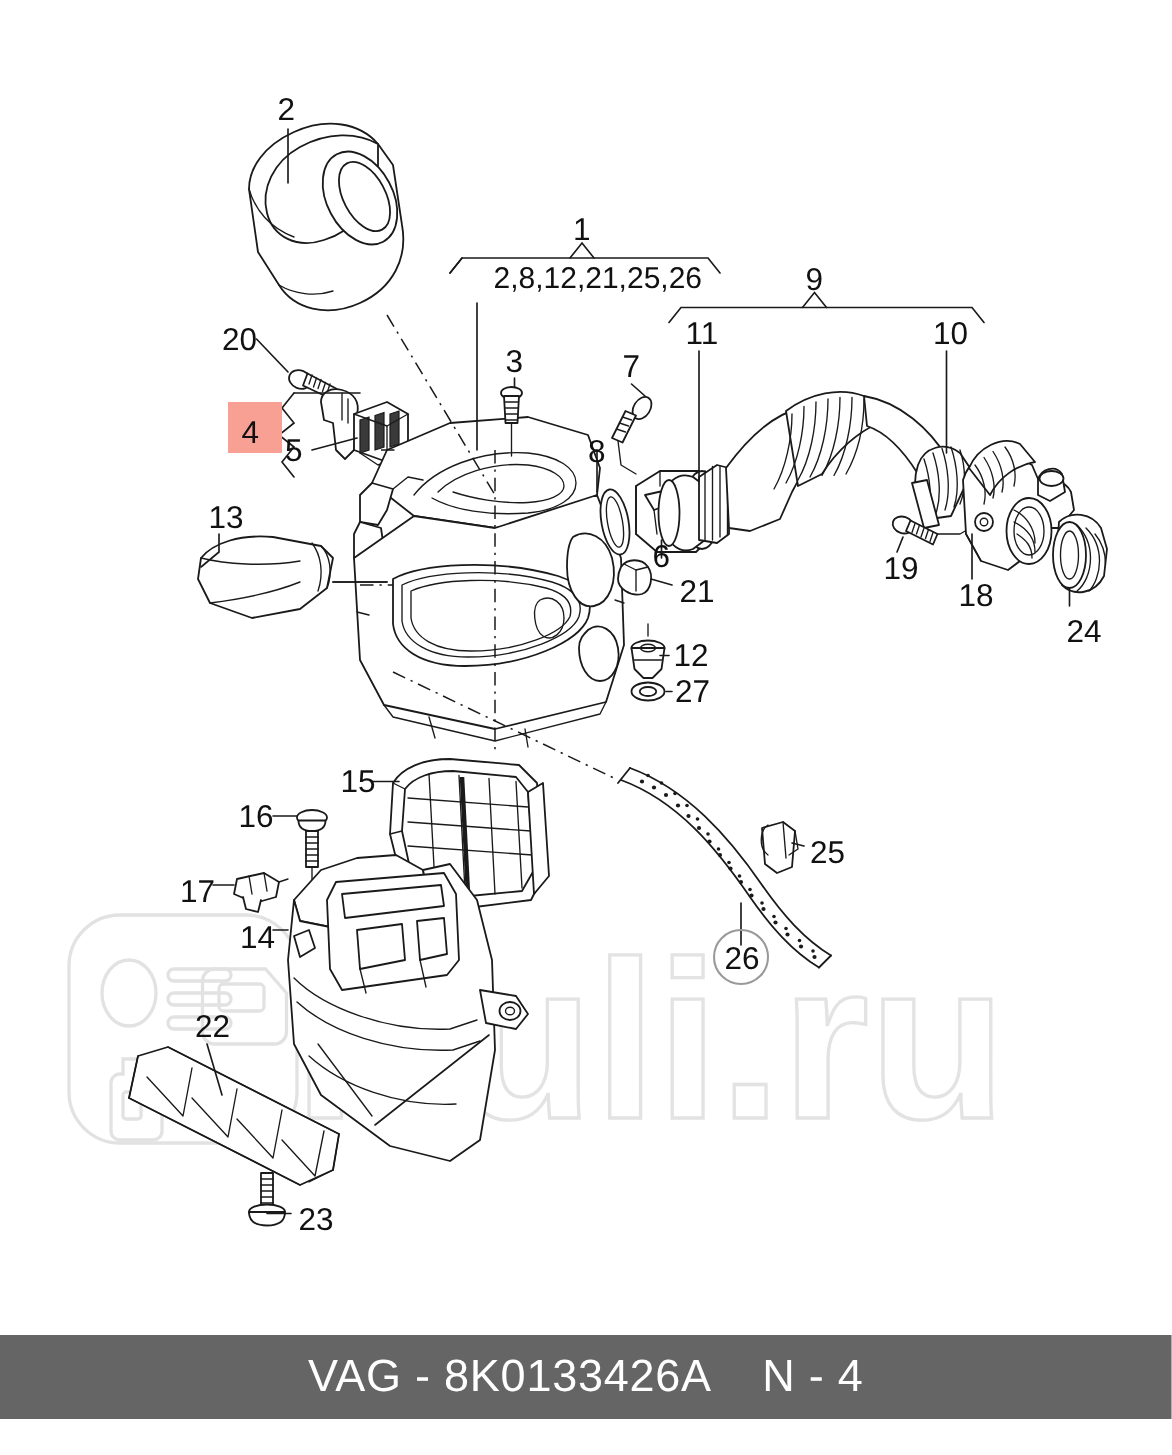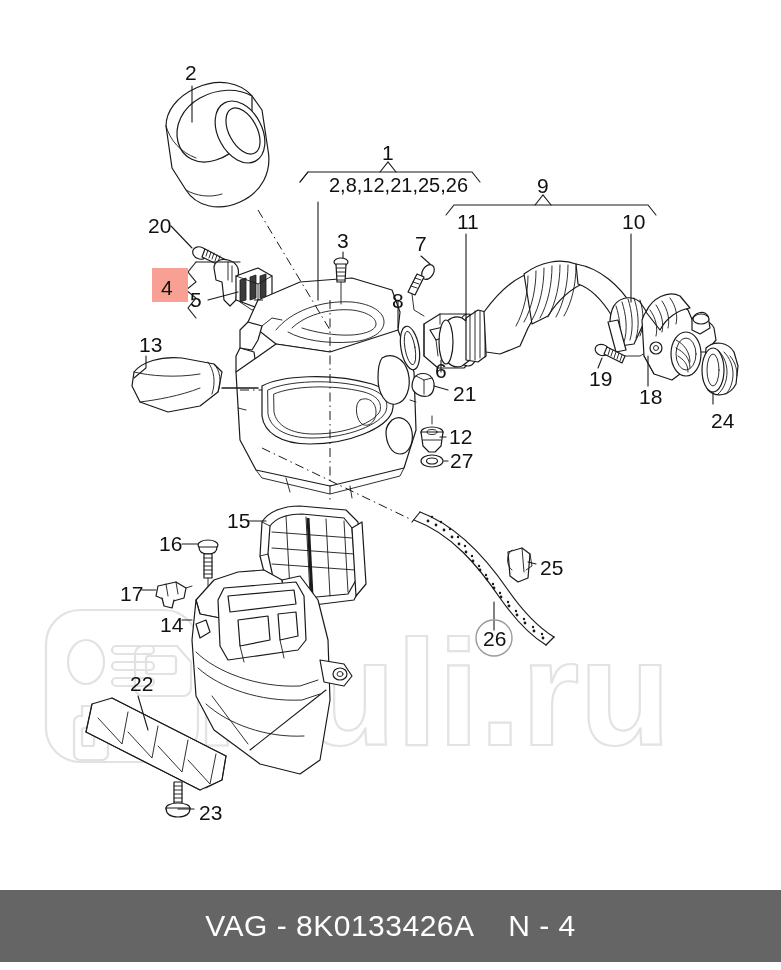--- a/index.html
+++ b/index.html
@@ -1,19 +1,19 @@
 <!DOCTYPE html>
 <html><head>
 <meta charset="utf-8">
 <style>
   html,body{margin:0;padding:0;background:#ffffff;}
   body{width:781px;height:970px;font-family:"Liberation Sans",sans-serif;overflow:hidden;}
   #page{position:relative;width:781px;height:970px;background:#fff;}
   #diagram{position:absolute;left:0;top:0;width:781px;height:890px;}
-  #footer{position:absolute;left:0;top:890px;width:781px;height:72px;background:#656565;
+  #footer{position:absolute;left:0;top:890px;width:781px;height:56px;background:#656565;
           display:flex;align-items:center;justify-content:center;}
   #footer .ftxt{color:#ffffff;font-size:30px;letter-spacing:.5px;font-family:"Liberation Sans",sans-serif;white-space:pre;}
   svg{display:block;}
   .ln{fill:none;stroke:#1a1a1a;stroke-width:1.2;stroke-linecap:round;stroke-linejoin:round;}
   .lnT{fill:none;stroke:#1a1a1a;stroke-width:.9;stroke-linecap:round;stroke-linejoin:round;}
   .fillw{fill:#ffffff;stroke:#1a1a1a;stroke-width:1.2;stroke-linejoin:round;stroke-linecap:round;}
   .dark{fill:#3a3a3a;stroke:#1a1a1a;stroke-width:.8;}
   .lead{fill:none;stroke:#1a1a1a;stroke-width:1.1;stroke-linecap:round;}
   .dashdot{fill:none;stroke:#1a1a1a;stroke-width:1.0;stroke-dasharray:9 4 1.5 4;}
   .num{font-family:"Liberation Sans",sans-serif;font-size:21px;fill:#111;}

